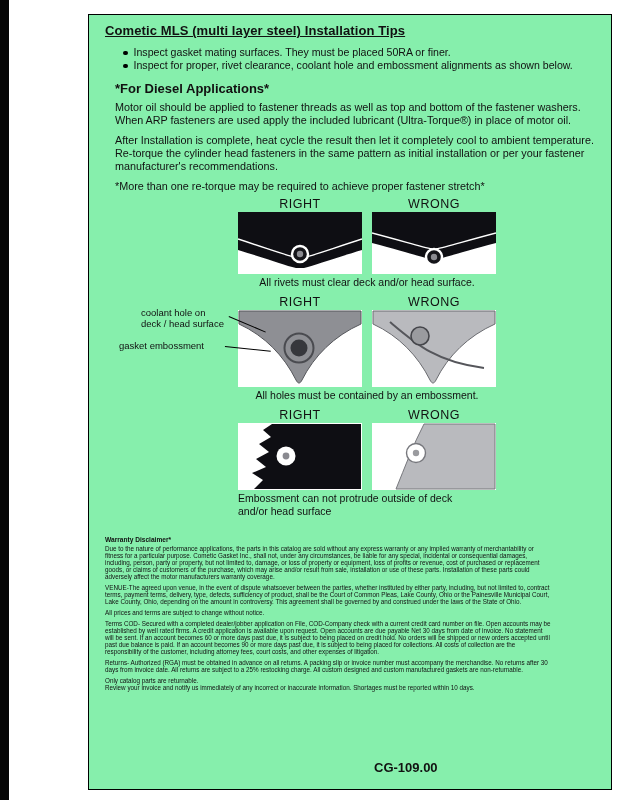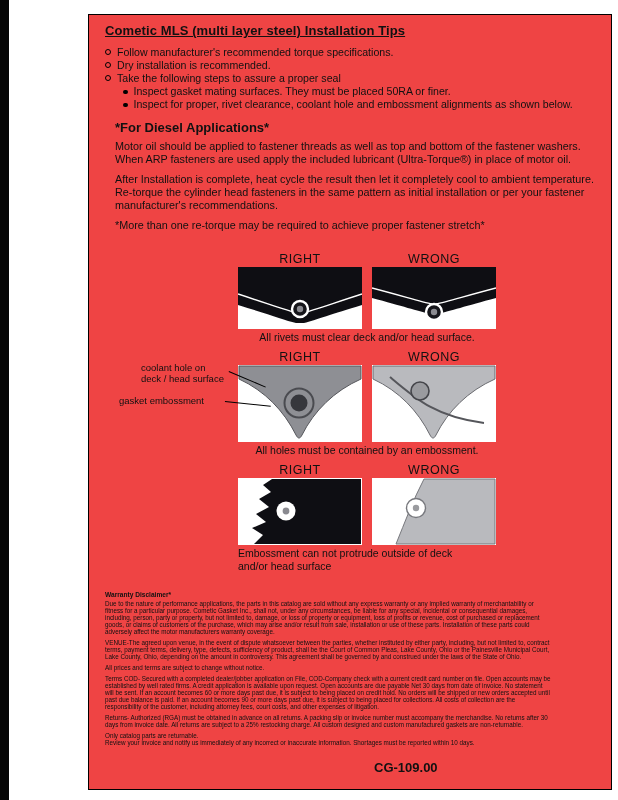--- a/index.html
+++ b/index.html
@@ -3,21 +3,21 @@
 <meta charset="utf-8">
 <style>
   * { box-sizing: border-box; margin: 0; padding: 0; }
   html, body { width: 618px; height: 800px; background: #ffffff; overflow: hidden; }
   body { font-family: "Liberation Sans", sans-serif; color: #111; position: relative; }
 
   .spine { position: absolute; left: 0; top: 0; width: 9px; height: 800px; background: #050505; }
 
   .content-box {
     position: absolute; left: 88px; top: 14px; width: 524px; height: 776px;
-    border: 1px solid #000; background: #ef4444;
+    border: 1px solid #000; background: #86efac;
     padding: 8px 12px 4px 16px;
   }
 
   .page-title {
     font-size: 13px; font-weight: bold; text-decoration: underline;
     margin-bottom: 8px; letter-spacing: .1px;
   }
 
   ul { list-style: none; }
   .tips li, .subtips li { font-size: 10.6px; line-height: 13px; }
@@ -28,21 +28,21 @@
   .subtips { margin-left: 18px; }
   .subtips li::before {
     content: ""; display: inline-block; width: 4.5px; height: 4.5px;
     background: #000; border-radius: 50%; margin-right: 6px; vertical-align: 1px;
   }
 
   .diesel-heading { font-size: 13px; font-weight: bold; margin: 9px 0 5px 10px; }
   .body-para { font-size: 10.8px; line-height: 13px; margin: 0 0 7px 10px; width: 492px; }
   .retorque-note { font-size: 10.8px; line-height: 13px; margin: 0 0 0 10px; }
 
-  .diagrams { margin-top: 20px; margin-left: 133px; width: 258px; }
+  .diagrams { margin-top: 4px; margin-left: 133px; width: 258px; }
   .diag-row { position: relative; margin-bottom: 6px; }
   .diag-headers { display: flex; gap: 10px; height: 15px; }
   .diag-headers span { width: 124px; text-align: center; font-size: 12.5px; letter-spacing: .5px; }
   .diag-panels { display: flex; gap: 10px; }
   .diag-panels svg { display: block; }
   .caption { font-size: 10.5px; line-height: 13px; text-align: center; margin-top: 2px; }
   .caption.left { text-align: left; white-space: pre-line; }
 
   .anno-label {
     position: absolute; font-size: 9.5px; line-height: 11px;
@@ -60,25 +60,20 @@
 </style>
 </head>
 <body>
 
 <div class="spine"></div>
 
 <div class="content-box">
 
   <h1 class="page-title">Cometic MLS (multi layer steel) Installation Tips</h1>
 
-  <ul class="tips">
-    <li>Follow manufacturer's recommended torque specifications.</li>
-    <li>Dry installation is recommended.</li>
-    <li>Take the following steps to assure a proper seal</li>
-  </ul>
   <ul class="subtips">
     <li>Inspect gasket mating surfaces.  They must be placed 50RA or finer.</li>
     <li>Inspect for proper, rivet clearance, coolant hole and embossment alignments as shown below.</li>
   </ul>
 
   <h2 class="diesel-heading">*For Diesel Applications*</h2>
   <p class="body-para">Motor oil should be applied to fastener threads as well as top and bottom of the fastener washers. When ARP fasteners are used apply the included lubricant (Ultra-Torque®) in place of motor oil.</p>
   <p class="body-para">After Installation is complete, heat cycle the result then let it completely cool to ambient temperature. Re-torque the cylinder head fasteners in the same pattern as initial installation or per your fastener manufacturer's recommendations.</p>
   <p class="retorque-note">*More than one re-torque may be required to achieve proper fastener stretch*</p>
 

